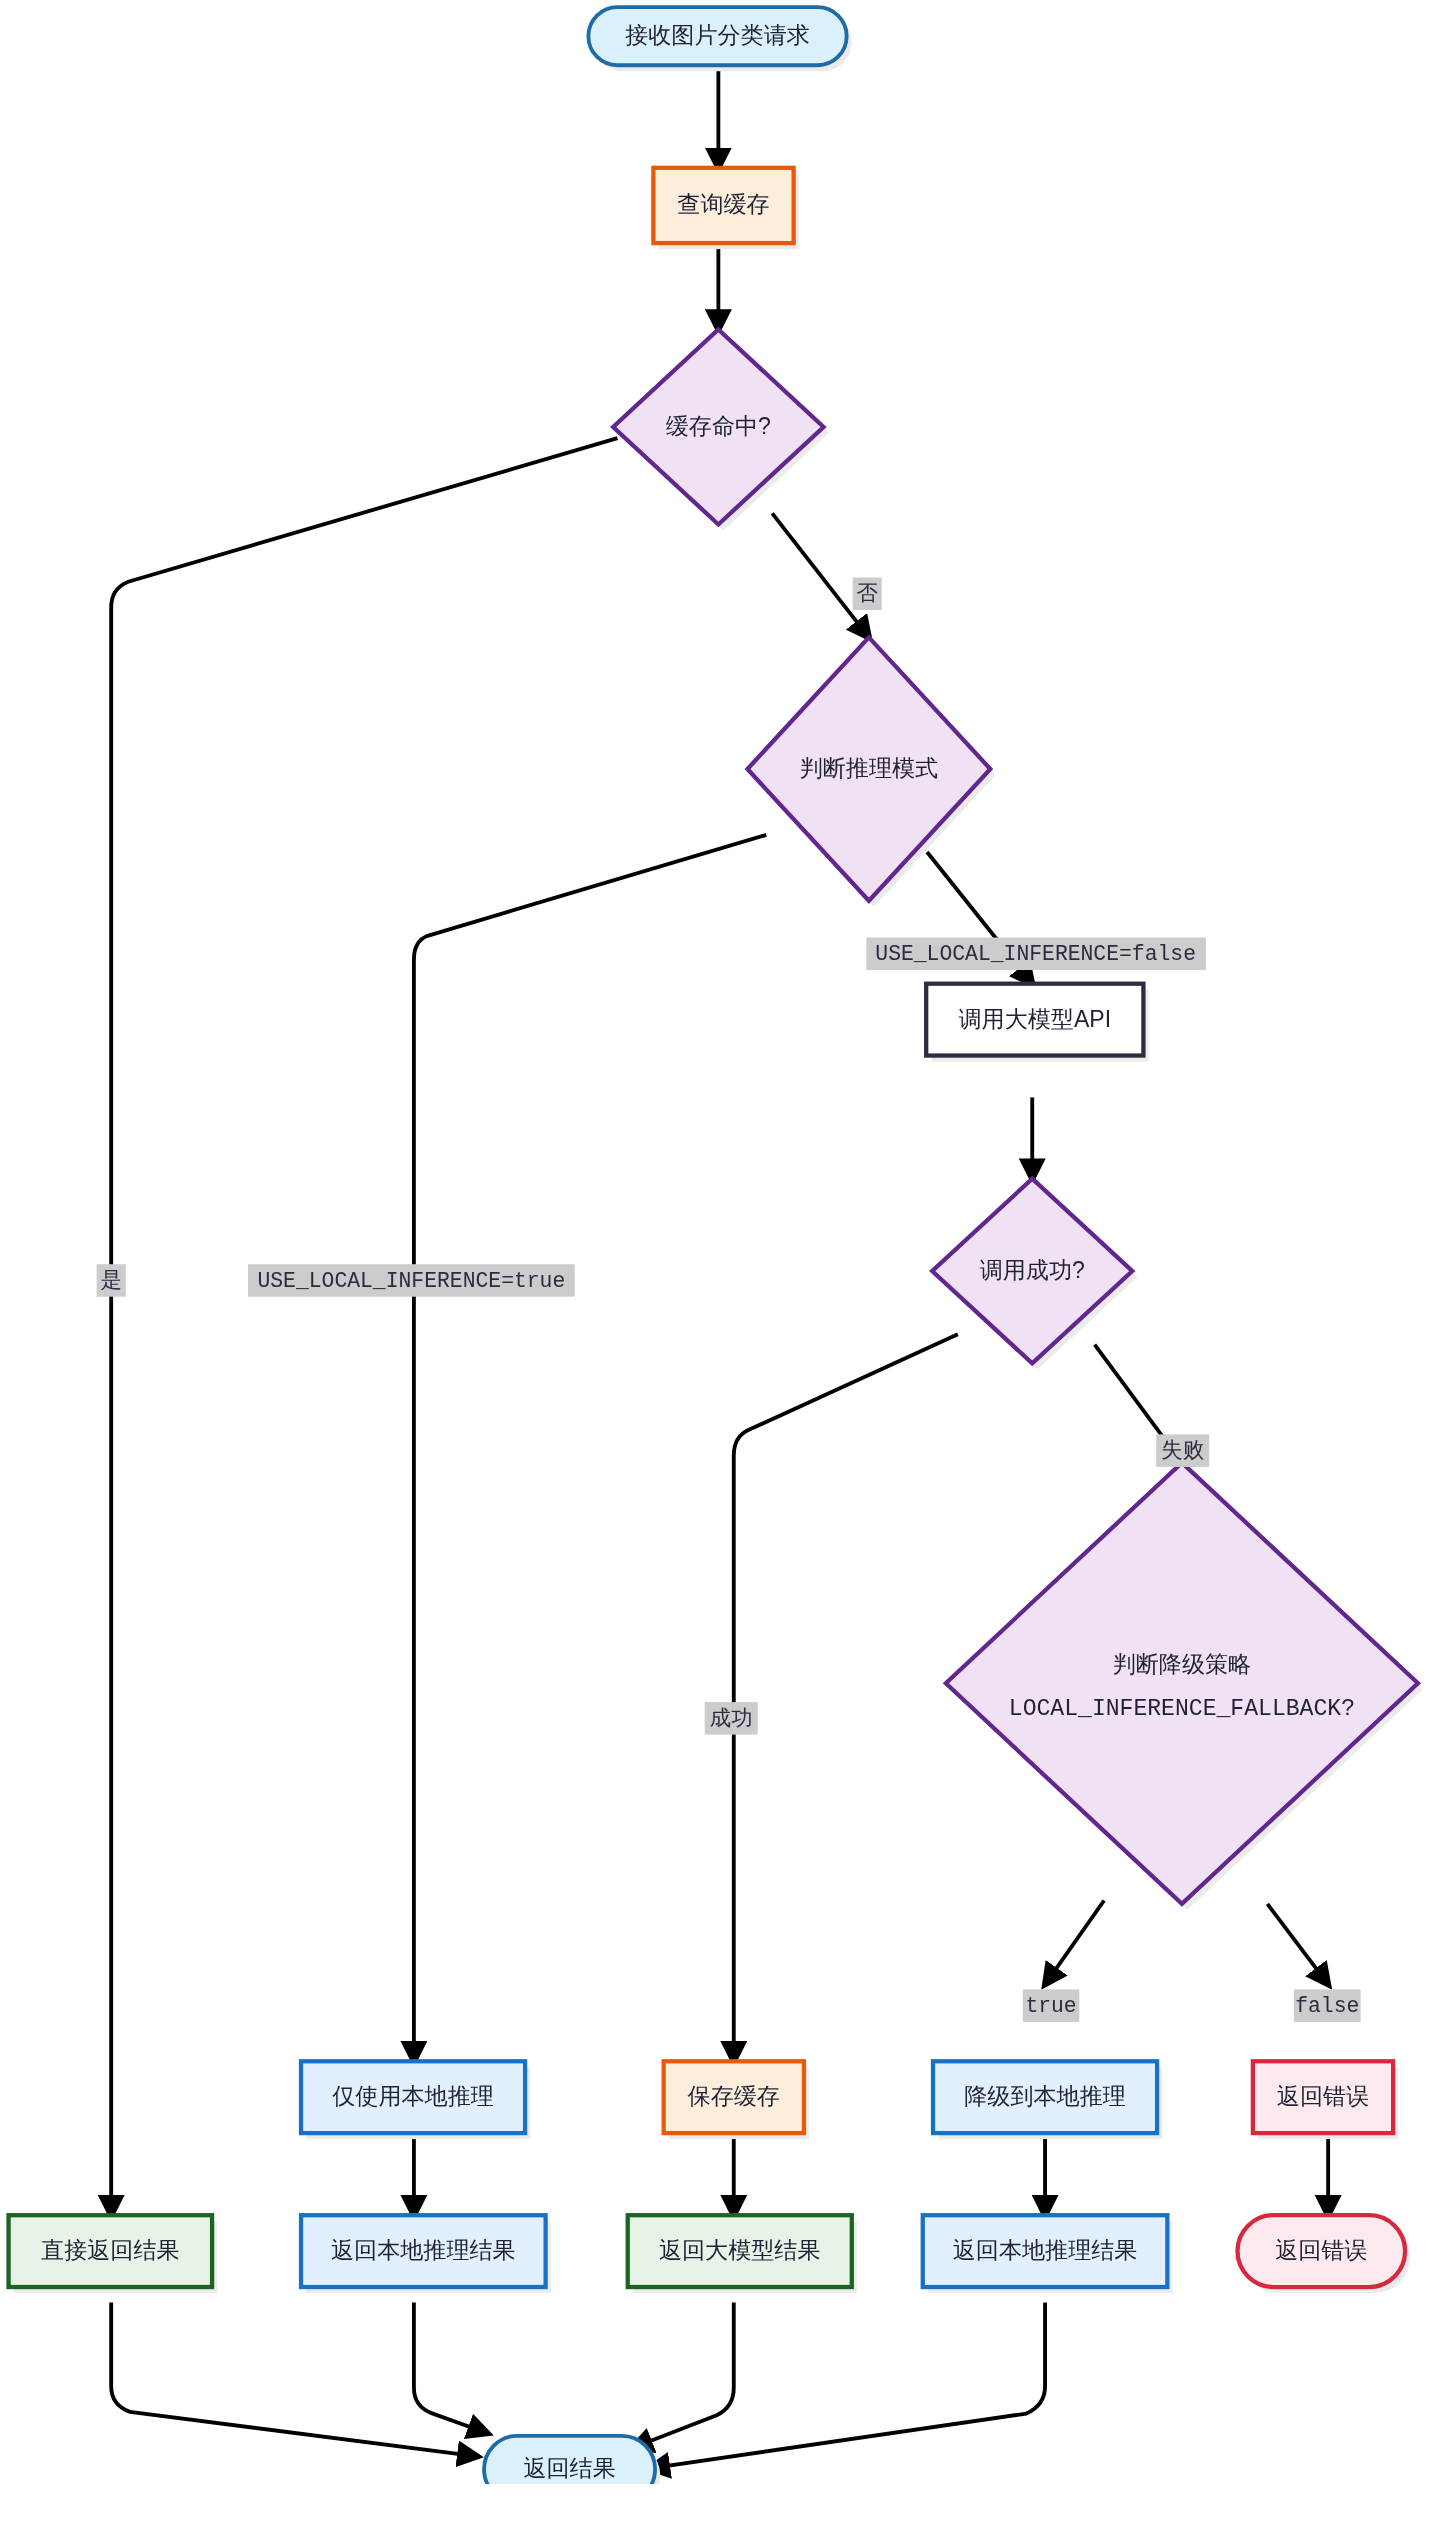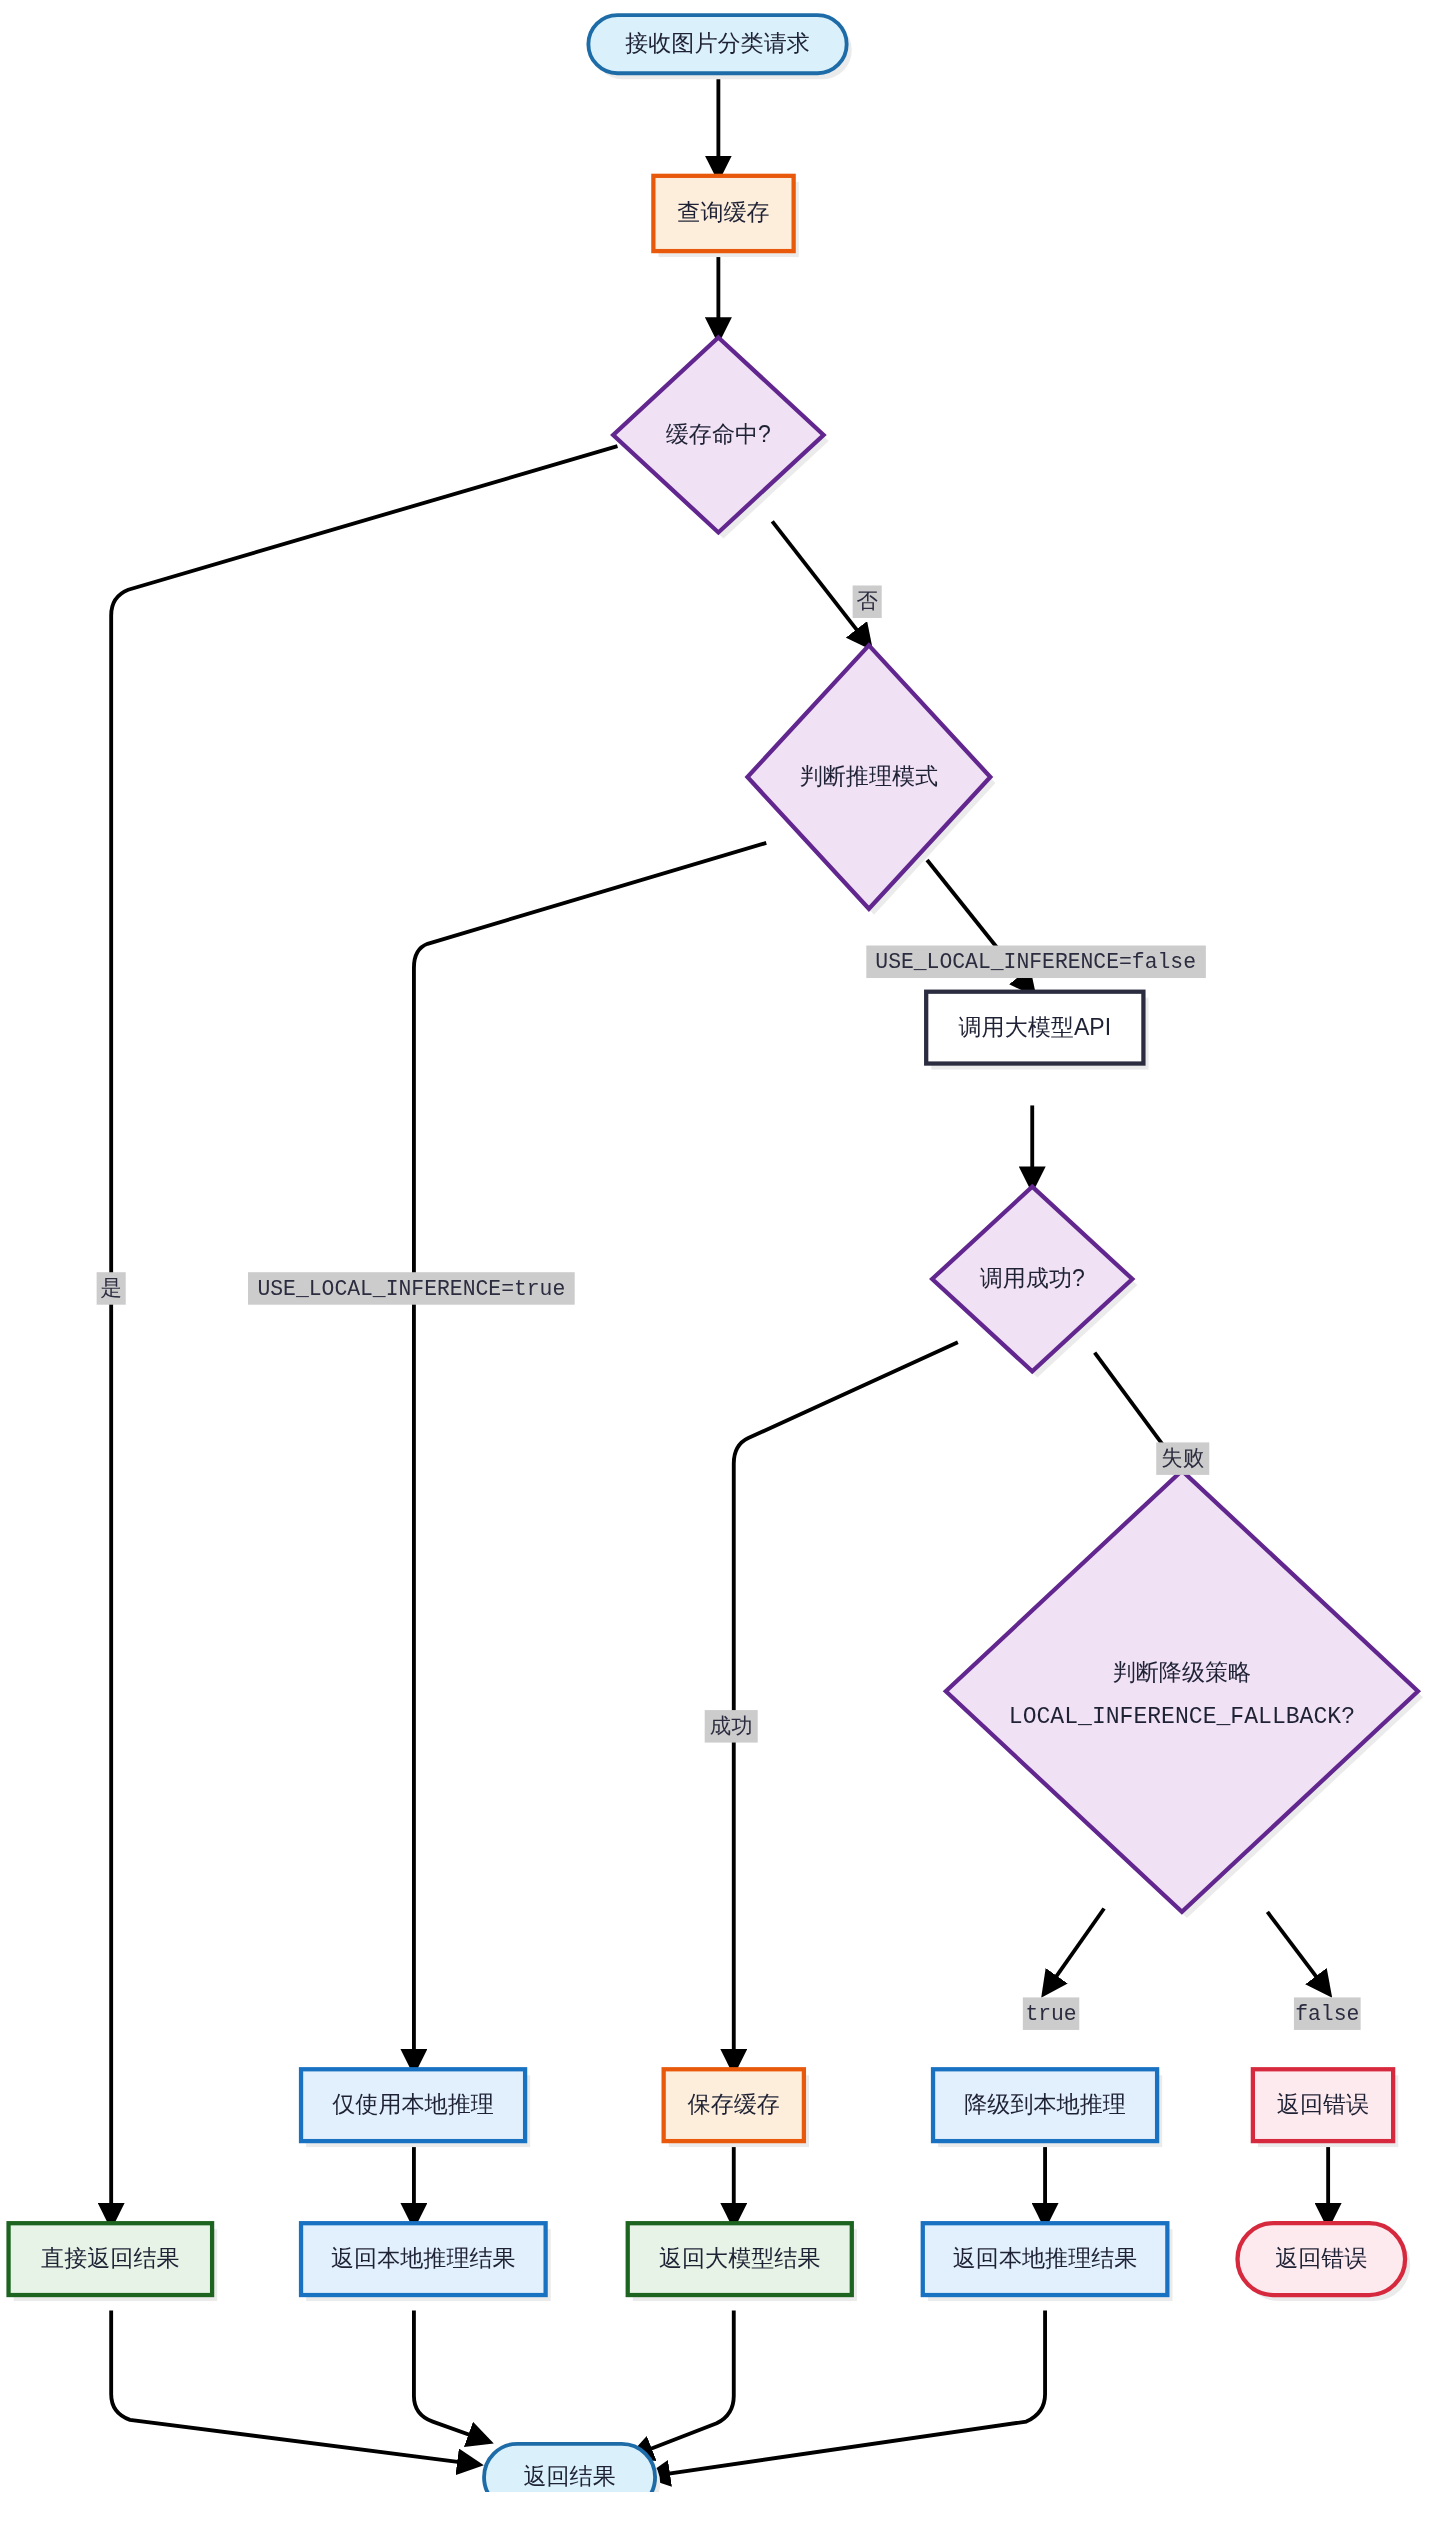--- a/index.html
+++ b/index.html
@@ -1,17 +1,17 @@
 <!DOCTYPE html>
 <html style="font-size:13.7px"><head>
 <meta charset="utf-8">
 <style>
   html,body{margin:0;padding:0;background:#ffffff;}
   body{font-family:"Liberation Sans", sans-serif;}
-  #stage{position:relative;width:1453px;height:2484px;background:#ffffff;overflow:hidden;margin-top:8px;}
+  #stage{position:relative;width:1453px;height:2484px;background:#ffffff;overflow:hidden;}
   svg{display:block;}
   .nodeText{font-family:"Liberation Sans","DejaVu Sans",sans-serif;font-size:27px;fill:#1f2235;dominant-baseline:middle;text-anchor:middle;}
   .nodeTextMono{font-family:"Liberation Mono","DejaVu Sans Mono",monospace;font-size:27px;fill:#1f2235;dominant-baseline:middle;text-anchor:middle;}
   .edgeLabel{font-family:"Liberation Sans","DejaVu Sans",sans-serif;font-size:25px;fill:#2b2c3f;dominant-baseline:middle;text-anchor:middle;}
   .edgeLabelMono{font-family:"Liberation Mono","DejaVu Sans Mono",monospace;font-size:25px;fill:#2b2c3f;dominant-baseline:middle;text-anchor:middle;}
   .lbox{fill:#cccccc;}
   .edge{fill:none;stroke:#000000;stroke-width:4.5;}
   .shadow{fill:#ebebeb;stroke:none;}
 </style>
 </head>

